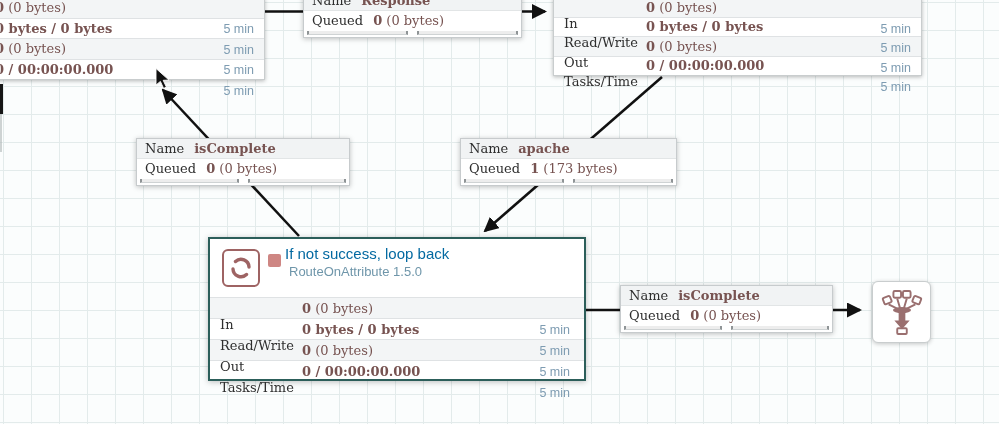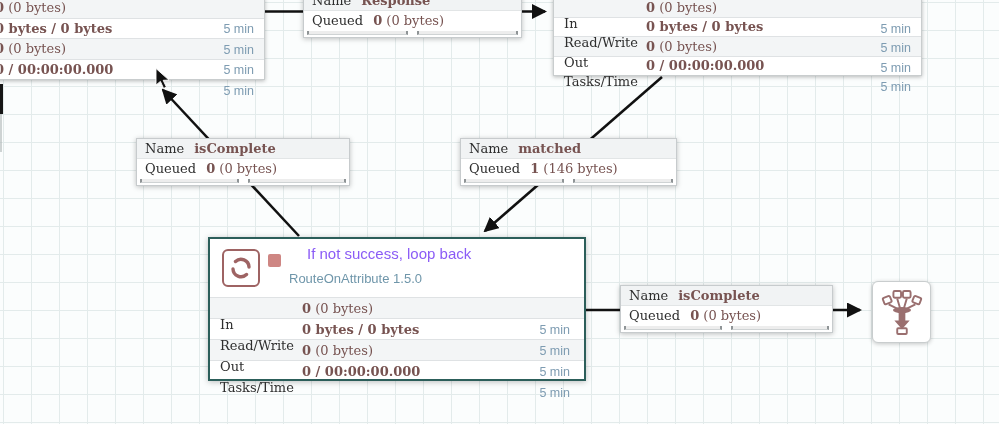--- a/index.html
+++ b/index.html
@@ -53,22 +53,22 @@
     box-shadow:0 1px 6px rgba(0,0,0,.25);
   }
   .proc-header { position:relative; height:58px; }
   .proc-icon {
     position:absolute; left:12px; top:10px; width:34px; height:34px;
     border:2px solid var(--iconColor); border-radius:6px;
     display:flex; align-items:center; justify-content:center;
   }
   .state-square { position:absolute; left:58px; top:15px; width:13px; height:13px;
                   background:var(--state); border-radius:2px; }
-  .proc-title  { position:absolute; left:97px; top:6px;  font-size:15px; color:#8b5cf6; white-space:nowrap;text-align:center; }
-  .proc-type   { position:absolute; left:79px; top:32px; font-size:13px; color:var(--type); white-space:nowrap;text-align:right; }
+  .proc-title  { position:absolute; left:75px; top:6px;  font-size:15px; color:#0369a1; white-space:nowrap;text-align:center; }
+  .proc-type   { position:absolute; left:79px; top:25px; font-size:13px; color:var(--type); white-space:nowrap;text-align:right; }
   .proc-bundle { position:absolute; left:79px; top:42px; font-size:10.5px; color:#8d8d8d; white-space:nowrap; }
   .proc-stats .srow { height:20px; }
   .proc-stats .srow:first-child { border-top:1px solid #dfe2e4; }
   .proc-stats .swin { padding-right:14px; }
 
   
   .funnel {
     position:absolute; left:872px; top:281px; width:57px; height:60px;
     background:#fff; border:1px solid #c9cdce; border-radius:6px; z-index:2;
     box-shadow:0 1px 4px rgba(0,0,0,.22);
@@ -169,25 +169,25 @@
     </div>
     <div class="cl-bars">
       <span class="cl-bar"></span>
       <span class="cl-bar"></span>
     </div>
   </div>
 
   <div class="conn-label" style="left:460px; top:138px; width:215px;">
     <div class="cl-row cl-name">
       <span class="cl-key">Name</span>
-      <span class="cl-val">matched</span>
-    </div>
-    <div class="cl-row">
-      <span class="cl-key">Queued</span>
-      <span class="cl-val"><b>1</b><span> (146 bytes)</span></span>
+      <span class="cl-val">apache</span>
+    </div>
+    <div class="cl-row">
+      <span class="cl-key">Queued</span>
+      <span class="cl-val"><b>1</b><span> (173 bytes)</span></span>
     </div>
     <div class="cl-bars">
       <span class="cl-bar"></span>
       <span class="cl-bar"></span>
     </div>
   </div>
 
   <div class="conn-label" style="left:620px; top:285px; width:211px;">
     <div class="cl-row cl-name">
       <span class="cl-key">Name</span>

